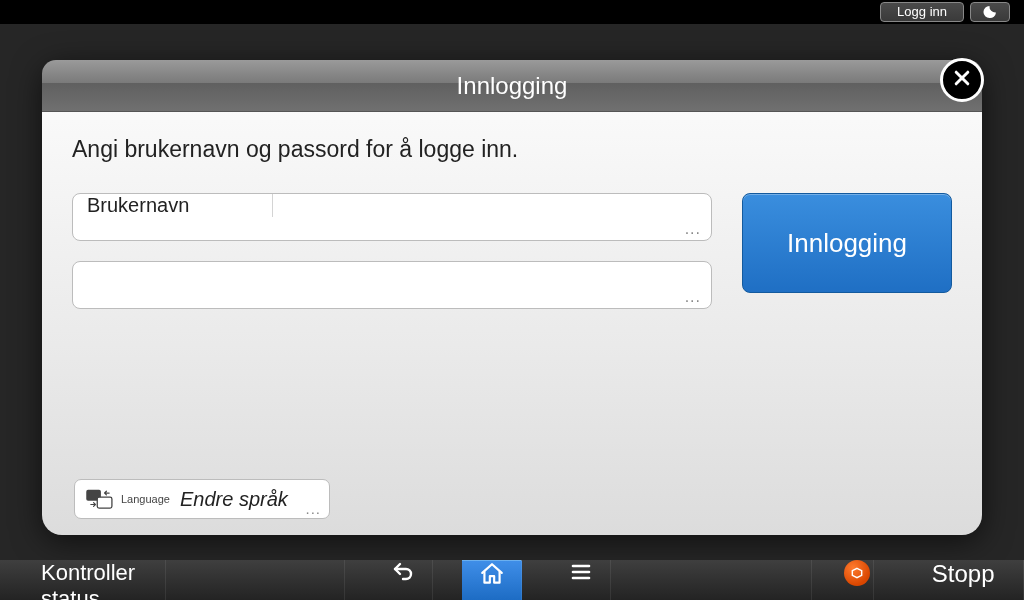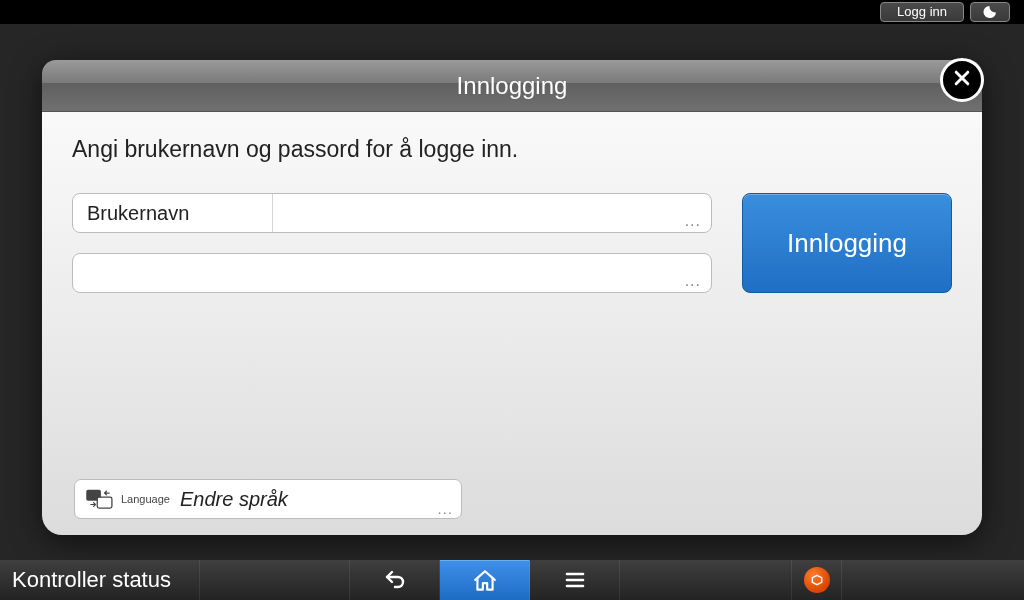--- a/index.html
+++ b/index.html
@@ -59,21 +59,21 @@
   .instruction {
     font-size: 23px; color: #222; margin-bottom: 30px;
   }
 
   .form-row { display: flex; align-items: flex-start; gap: 30px; }
   .fields { flex: 1; display: flex; flex-direction: column; gap: 20px; }
 
   .field {
     display: flex; align-items: stretch;
     border: 1px solid #bcbcbc; border-radius: 8px;
-    background: #fff; height: 40px; position: relative; overflow: hidden;
+    background: #fff; height: 48px; position: relative; overflow: hidden; flex-direction: column;
   }
   .field-label {
     width: 200px; padding: 0 14px; display: flex; align-items: center;
     font-size: 20px; color: #222; border-right: 1px solid #d4d4d4;
   }
   .field-input {
     flex: 1; border: none; outline: none; font-size: 20px; padding: 0 14px;
     background: transparent;
   }
   .field-ellipsis {
@@ -86,21 +86,21 @@
     background: linear-gradient(#3a8ede, #1f6fc4);
     border: 1px solid #135a9e;
     box-shadow: inset 0 1px 0 rgba(255,255,255,.3);
     color: #fff; font-size: 26px; display: flex; align-items: center; justify-content: center;
     cursor: pointer;
   }
 
   
   .lang-btn {
     position: absolute; left: 32px; bottom: 16px;
-    width: 388px; height: 40px;
+    width: 256px; height: 40px;
     background: #fff; border: 1px solid #bcbcbc; border-radius: 7px;
     display: flex; align-items: center; padding: 0 10px; gap: 6px;
     cursor: pointer;
   }
   .lang-icon {
     width: 30px; height: 24px; display: flex; align-items: center; justify-content: center;
     color:#333;
   }
   .lang-small { font-size: 11px; color: #444; }
   .lang-text { font-size: 20px; color: #222; margin-left: 4px; font-style: italic; }
@@ -108,22 +108,22 @@
     position: absolute; right: 8px; bottom: 1px; color: #888; font-size: 15px; letter-spacing: 1px;
   }
 
   
   .bottombar {
     position: absolute; bottom: 0; left: 0; width: 1024px; height: 40px;
     background: linear-gradient(#3f3f3f,#232323);
     display: flex; align-items: stretch; color:#fff;
   }
   .bb-segment {
-    display: flex; align-items: center; justify-content: center;
-    font-size: 21px; color:#fff; border-right: 1px solid rgba(255,255,255,.08);
+    display: flex; justify-content: center;
+    font-size: 21px; color:#fff; border-right: 1px solid rgba(255,255,255,.08); margin-left: 29px;
   }
   .bb-status { width: 200px; justify-content:flex-start; padding-left:12px; font-size:22px;}
   .bb-spacer { flex: 0 0 150px; }
   .bb-back { width: 90px; }
   .bb-home { width: 90px; background: linear-gradient(#3f8ee8,#1d6cc4); border-top:1px solid #6bb0ef;}
   .bb-menu { width: 90px; }
   .bb-spacer2 { flex: 0 0 172px; }
   .bb-stopicon { width: 50px; }
   .bb-stop { width: 182px; font-size: 24px;}
   .icon { display:inline-flex; }
@@ -237,13 +237,16 @@
     </span>
   </div>
   <div class="bb-segment bb-spacer2"></div>
   <div class="bb-segment bb-stopicon">
     <span class="stop-circle">
       <svg viewBox="0 0 24 24" fill="none" stroke="#fff" stroke-width="2.5">
           <polygon points="12,4 20,8 20,16 12,20 4,16 4,8" fill="none"></polygon>
         </svg>
     </span>
   </div>
+  <div class="bb-segment bb-stop">
+    <span>Stopp</span>
+  </div>
 </div>
 
 </body></html>

